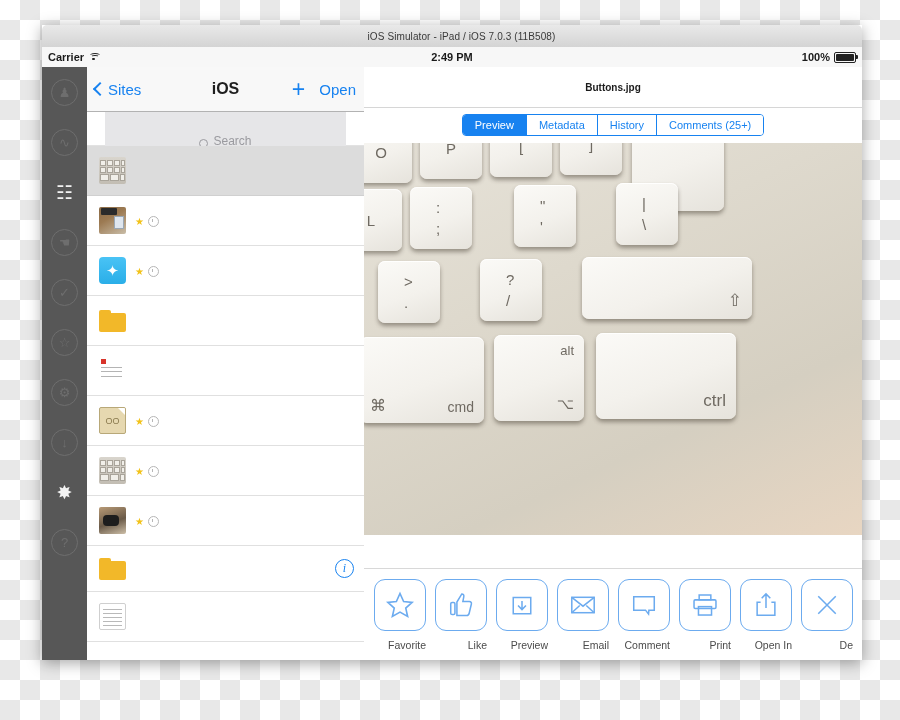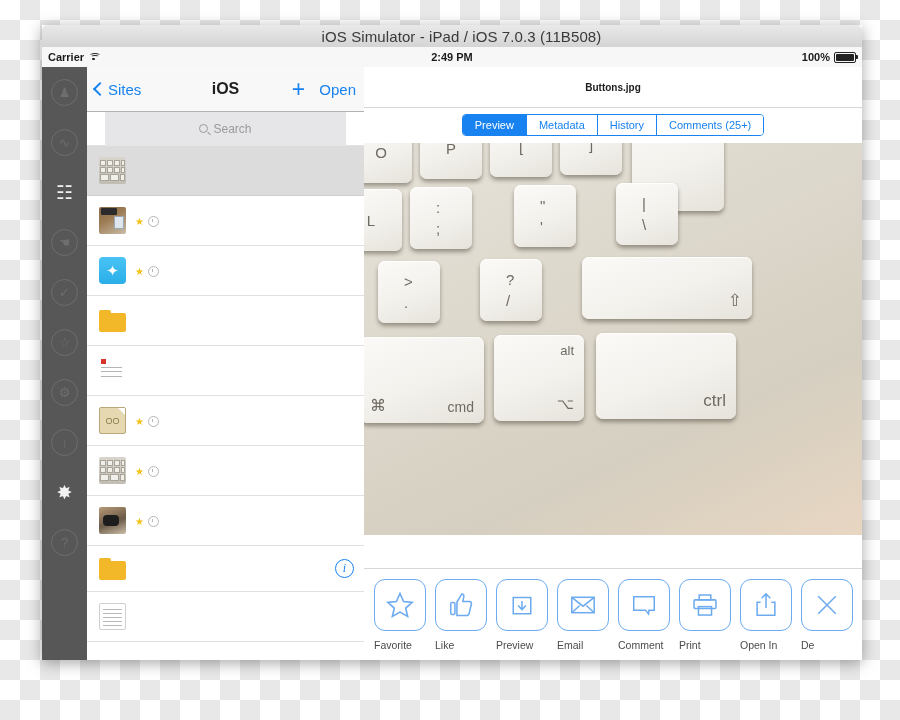--- a/index.html
+++ b/index.html
@@ -21,21 +21,21 @@
     background:#fff;
     box-shadow:0 3px 14px rgba(0,0,0,.35);
   }
   #sim-titlebar{
     height:22px;width:100%;
     background:linear-gradient(#e9e9e9,#d4d4d4);
     border-bottom:1px solid #a9a9a9;
     border-top-left-radius:5px;border-top-right-radius:5px;
     display:flex;align-items:center;justify-content:center;
   }
-  #sim-title{font-size:15px;color:#3a3a3a;letter-spacing:.1px;margin-left:19px;}
+  #sim-title{font-size:10px;color:#3a3a3a;letter-spacing:.1px;margin-left:19px;}
 
   
   #device-screen{
     position:absolute;left:0;top:22px;width:820px;height:613px;overflow:hidden;
     background:#fff;
   }
 
   
   #status-bar{
     position:absolute;left:0;top:0;width:820px;height:20px;
@@ -91,21 +91,21 @@
   #master-title{position:absolute;left:0;width:277px;text-align:center;font-size:16px;
     font-weight:bold;color:#1f1f1f;}
   #nav-actions{position:absolute;right:8px;display:flex;align-items:center;gap:14px;}
   #add-btn{color:#1782f0;font-size:23px;line-height:1;cursor:pointer;font-weight:300;}
   #edit-btn{color:#1782f0;font-size:15px;cursor:pointer;}
 
   #search-wrap{height:33px;background:#fff;display:flex;align-items:center;
     justify-content:center;border-bottom:1px solid #e2e2e2;}
   #search-field{
     width:241px;height:38px;background:#e6e6e8;border-radius:2px;
-    display:flex;align-items:center;justify-content:center;gap:5px;
+    display:flex;align-items:flex-end;justify-content:center;gap:5px;
     color:#9a9a9f;font-size:12px;
   }
   .mag{display:inline-block;width:7px;height:7px;border:1.4px solid #9a9a9f;border-radius:50%;position:relative;}
   .mag:after{content:"";position:absolute;right:-3.4px;bottom:-2.6px;width:4px;height:1.4px;
     background:#9a9a9f;transform:rotate(45deg);}
 
   #file-list{height:515px;overflow:hidden;}
   .file-row{
     height:50px;display:flex;align-items:center;gap:9px;padding:0 10px 0 12px;
     border-bottom:1px solid #e0e0e0;box-sizing:border-box;background:#fff;position:relative;
@@ -188,21 +188,21 @@
   .key .tr{right:10px;top:8px;}
   .key .br{right:10px;bottom:8px;}
   .key .ct{}
 
   
   #action-bar{
     position:absolute;left:0;bottom:0;width:498px;height:92px;background:#fff;
     border-top:1px solid #d8d8d8;display:flex;align-items:center;gap:9px;padding-left:10px;
     box-sizing:border-box;overflow:hidden;
   }
-  .action{display:flex;flex-direction:column;align-items:flex-start;gap:8px;flex:0 0 auto;cursor:pointer;}
+  .action{display:flex;flex-direction:column;align-items:flex-end;gap:8px;flex:0 0 auto;cursor:pointer;}
   .action-box{
     width:52px;height:52px;border:1.6px solid #6cabef;border-radius:11px;
     display:flex;align-items:center;justify-content:center;box-sizing:border-box;color:#6cabef;
   }
   .action-label{font-size:10.5px;color:#4b4b4b;}
   .action svg{display:block;}
 </style>
 </head>
 <body>
 

